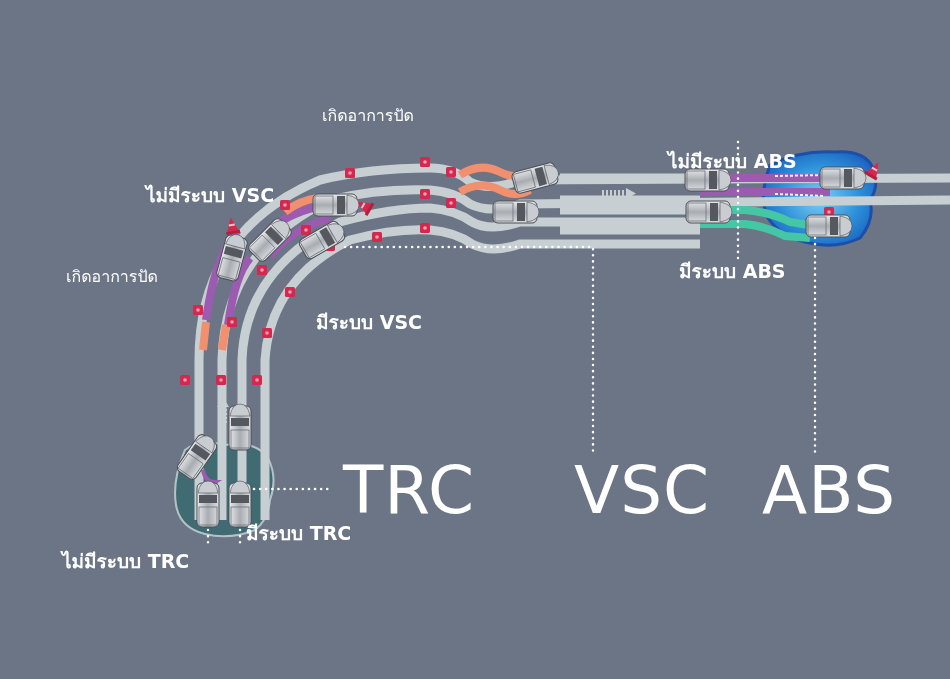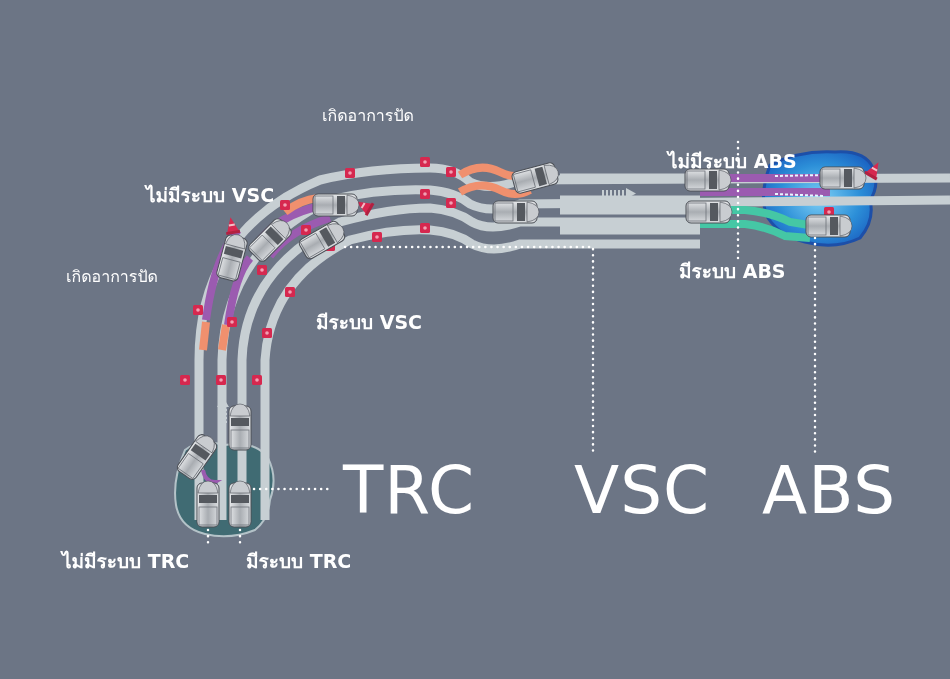--- a/index.html
+++ b/index.html
@@ -165,17 +165,17 @@
 </div>
 <div class="lbl reg" style="left:66px; top:264px;">
   <div>เกิดอาการปัด</div>
 </div>
 
 <div class="lbl bold" style="left:116px; top:180px;margin-left:30px;">ไม่มีระบบ VSC</div>
 <div class="lbl bold" style="left:316px; top:268px;margin-top:39px;">มีระบบ VSC</div>
 <div class="lbl bold" style="left:668px; top:120px;margin-top:26px;">ไม่มีระบบ ABS</div>
 <div class="lbl bold" style="left:679px; top:256px;">มีระบบ ABS</div>
 <div class="lbl bold" style="left:62px; top:546px;">ไม่มีระบบ TRC</div>
-<div class="lbl bold" style="left:246px; top:546px;">มีระบบ TRC</div>
+<div class="lbl bold" style="left:246px; top:518px;">มีระบบ TRC</div>
 
 <div class="lbl big" style="left:343px; top:452px;">TRC</div>
 <div class="lbl big" style="left:554px; top:452px;margin-left:20px;">VSC</div>
 <div class="lbl big" style="left:762px; top:452px;">ABS</div>
 
 </body></html>

